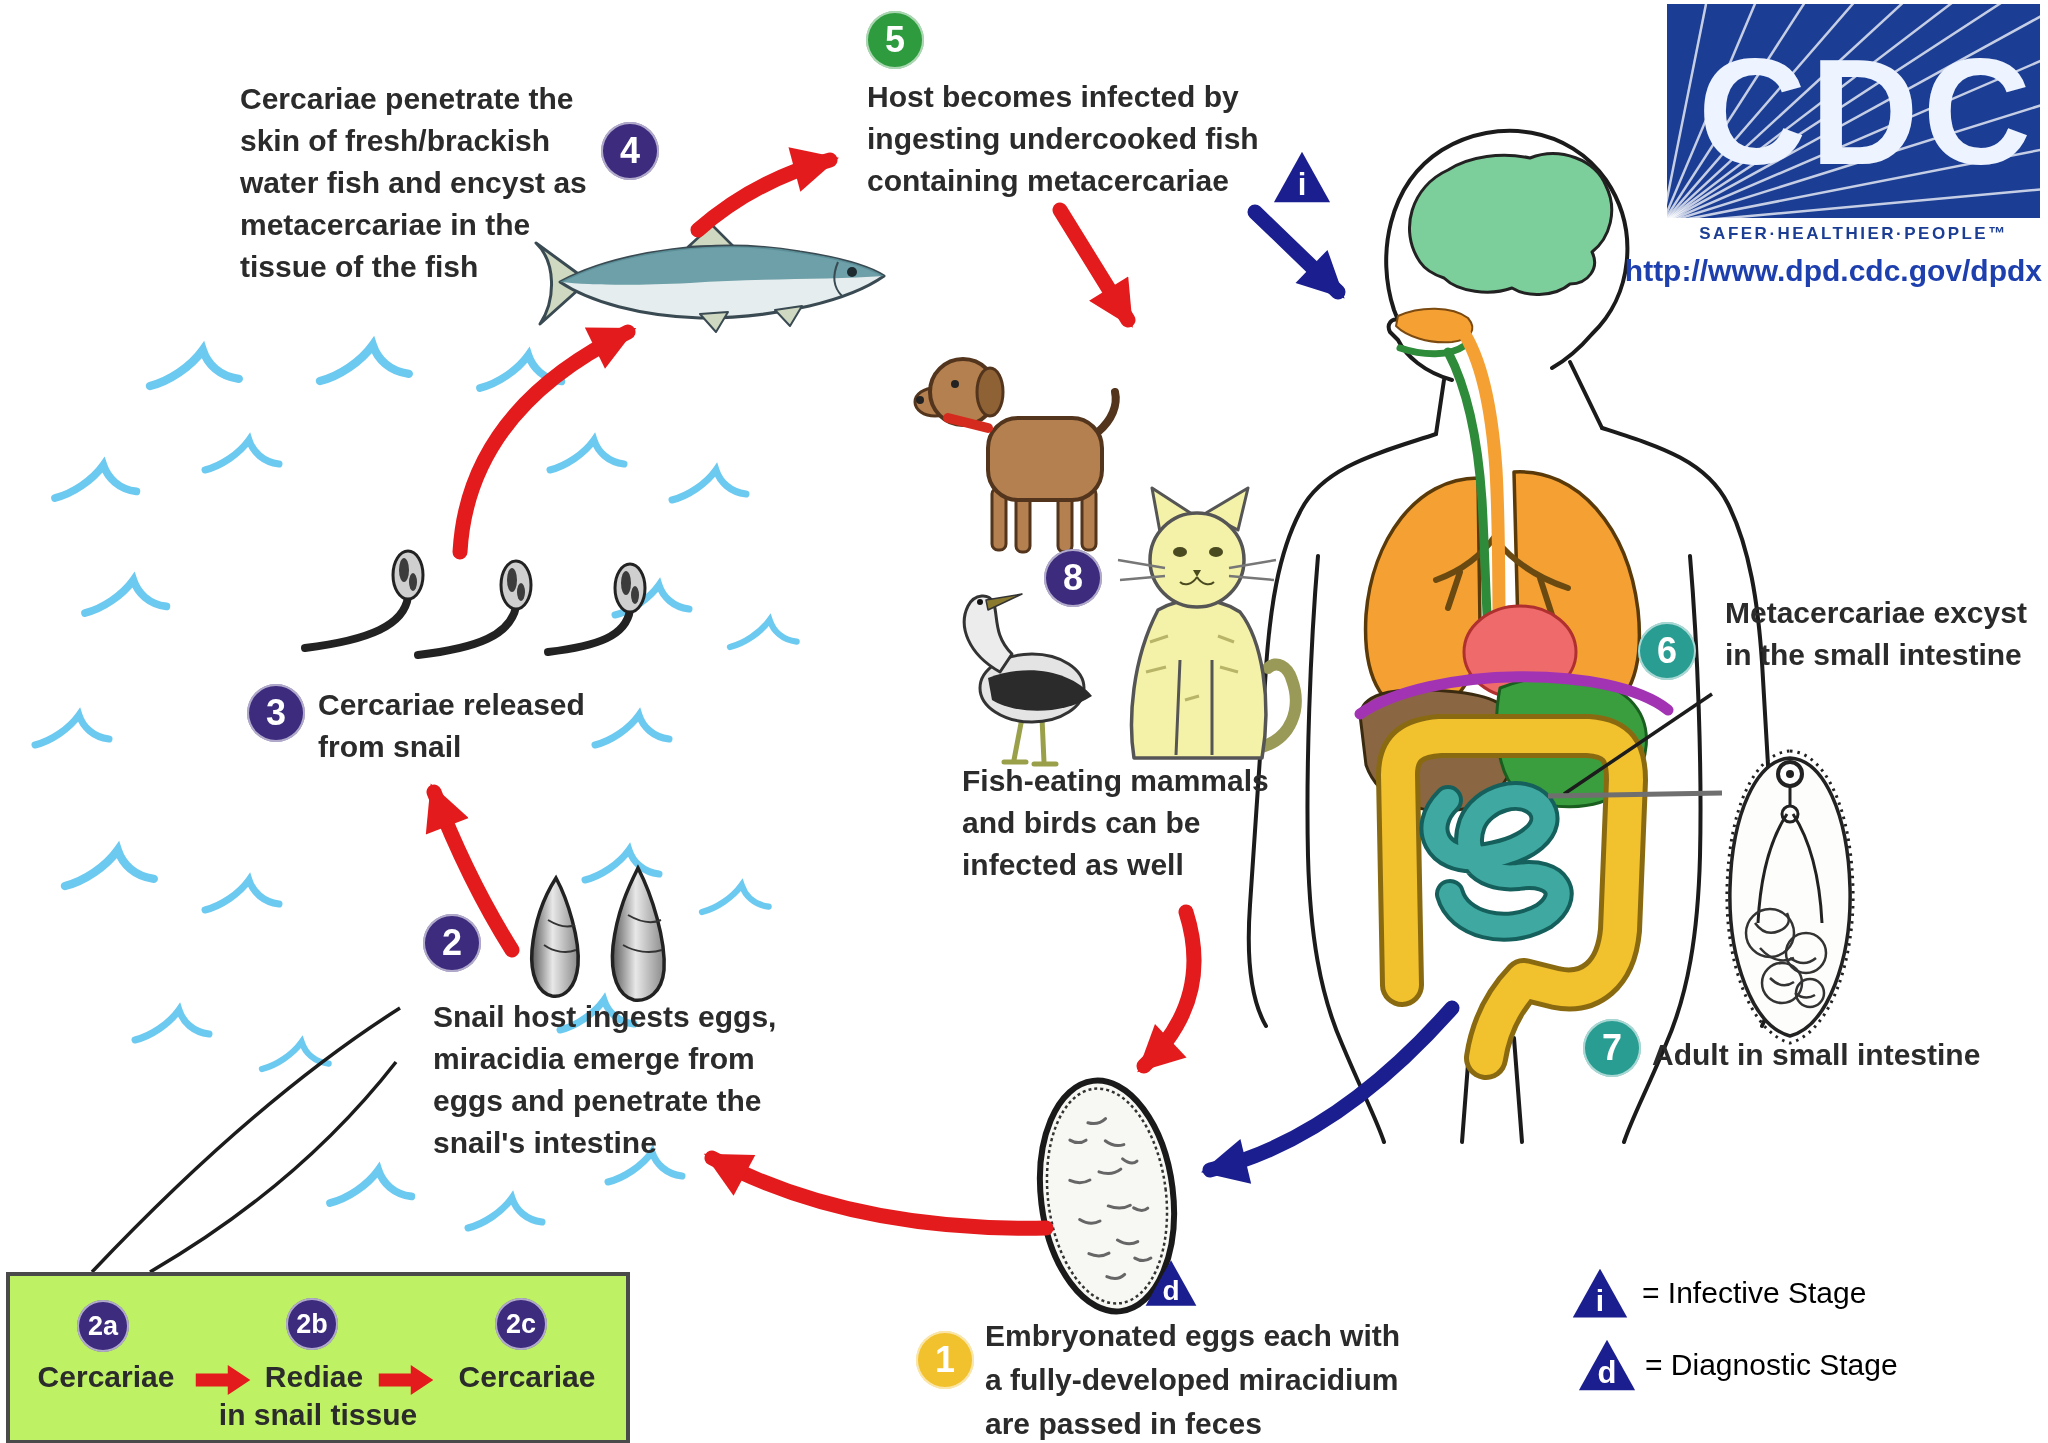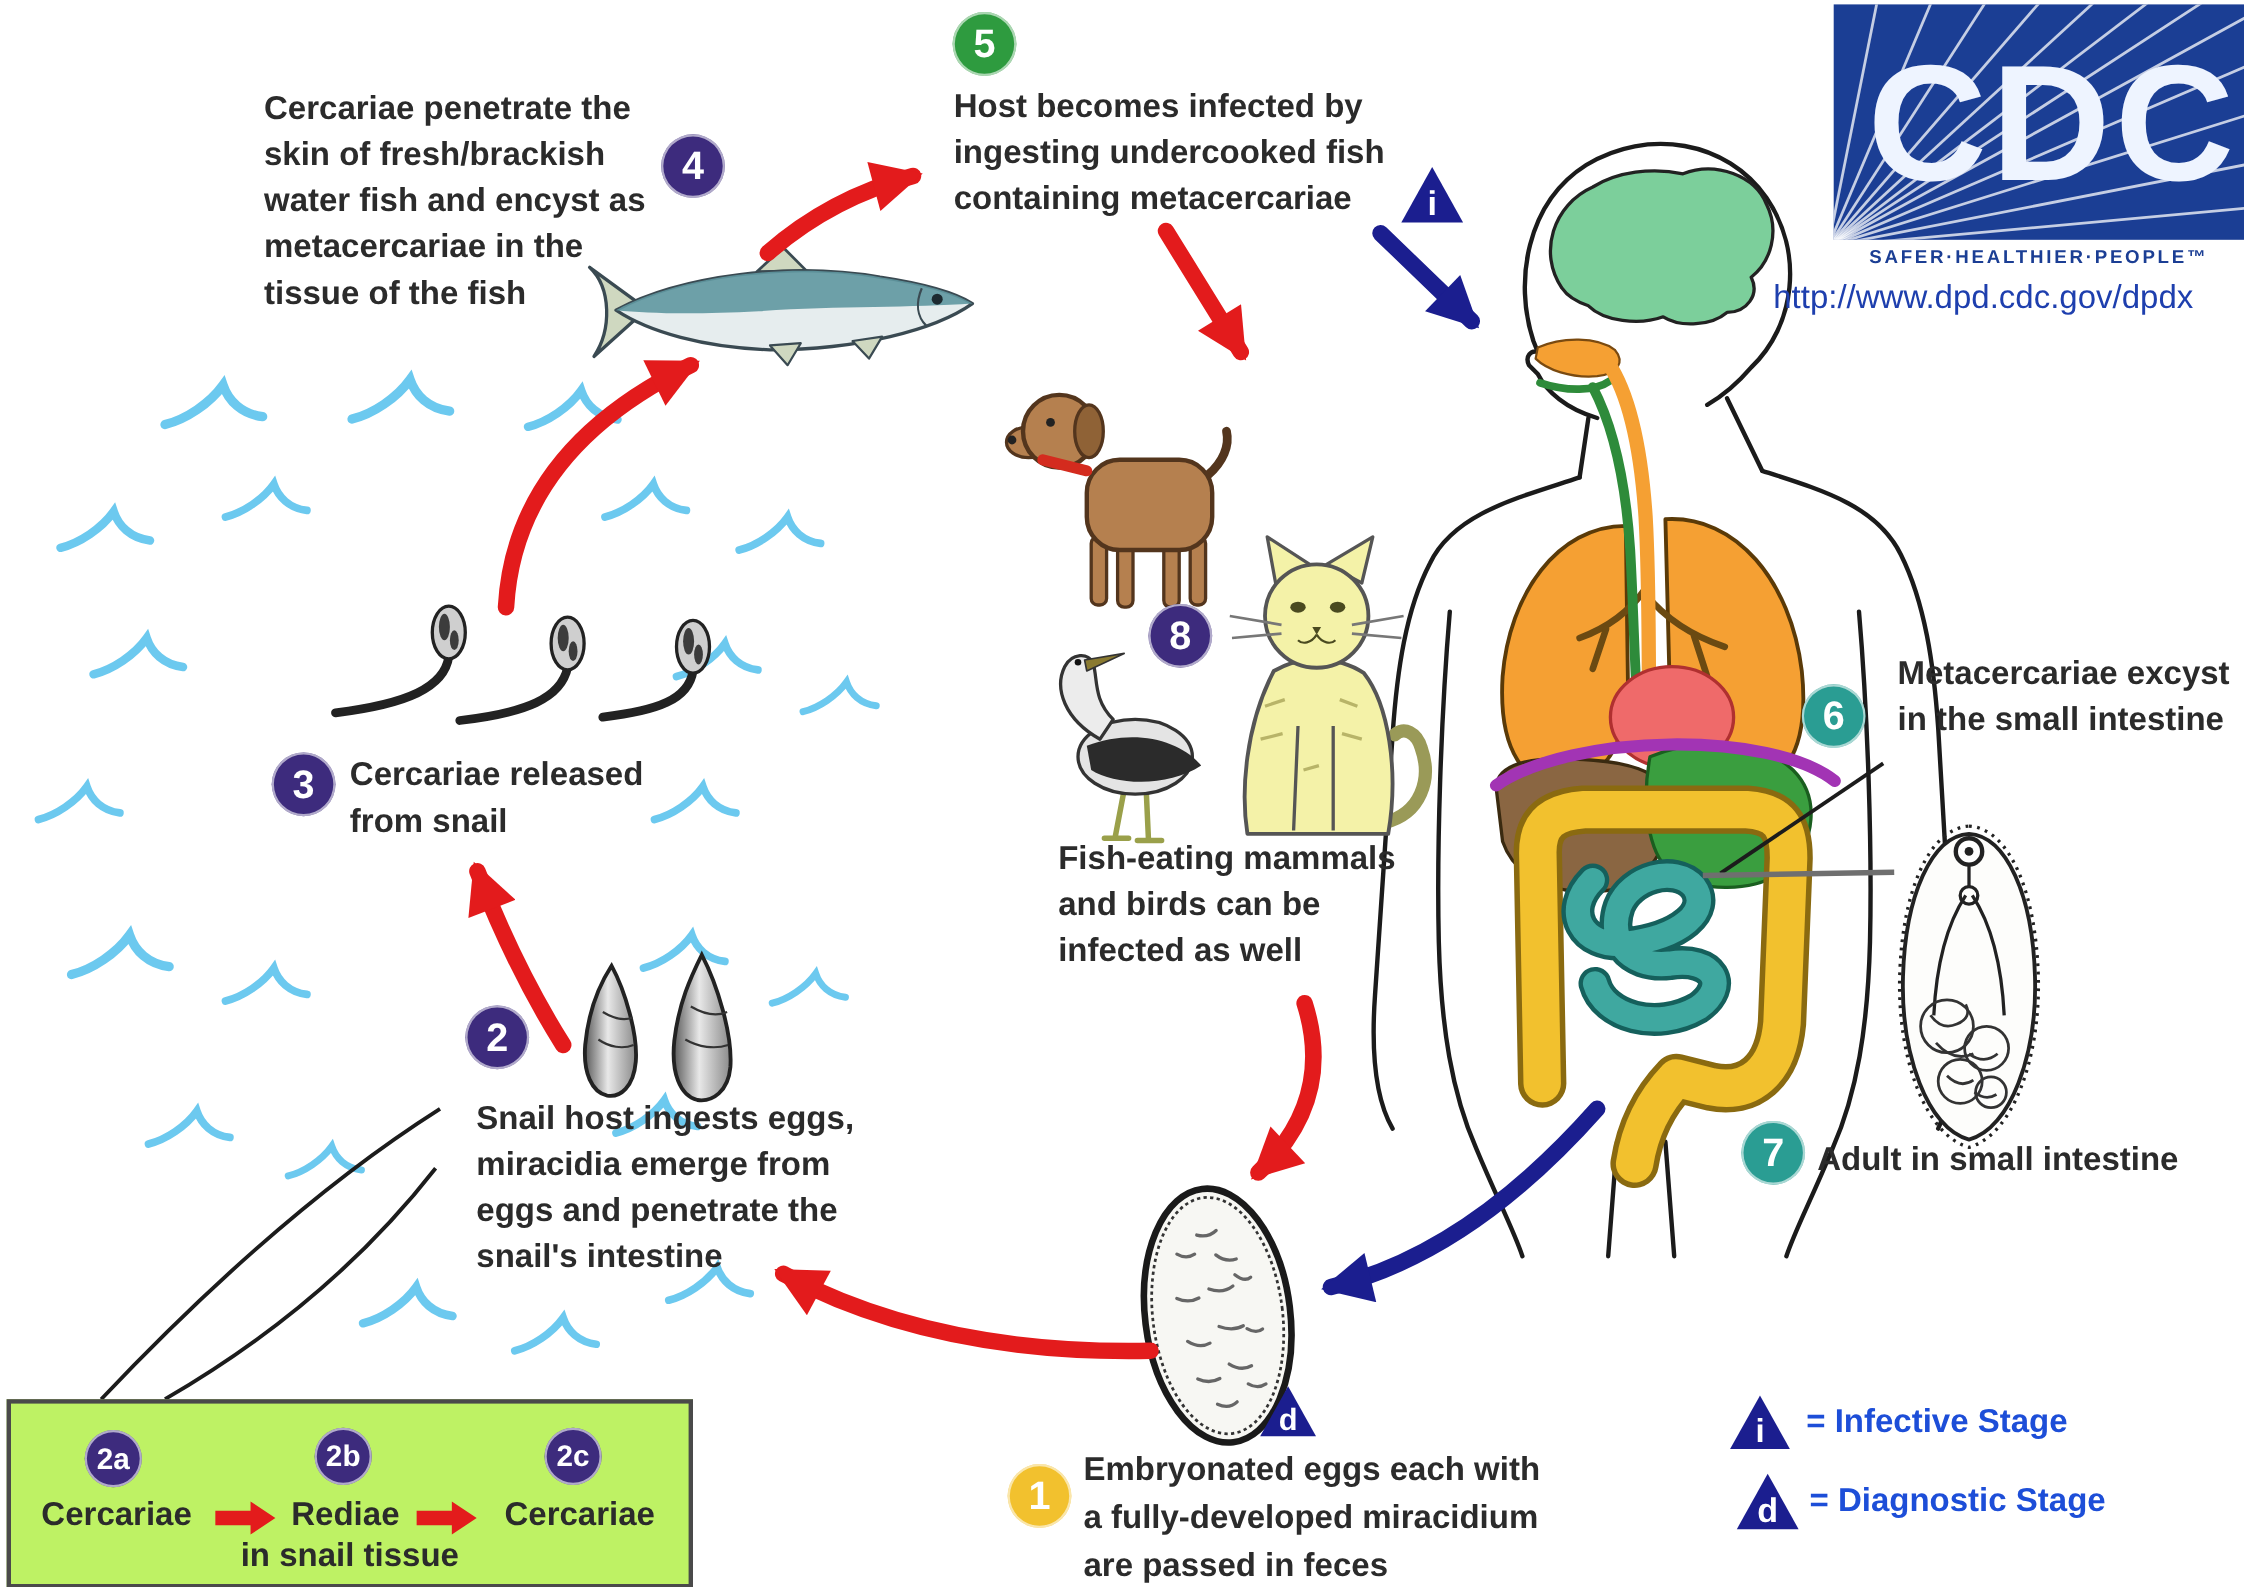--- a/index.html
+++ b/index.html
@@ -12,26 +12,26 @@
          box-shadow:0 0 0 2px rgba(255,255,255,.6) inset;}
   .badge.lg{width:58px;height:58px;font-size:36px;}
   .badge.sm{width:52px;height:52px;font-size:27px;}
   .purple{background:#3d2b7d;}
   .green{background:#2e9b3f;}
   .teal{background:#2a9d93;}
   .yellow{background:#f2c12e;}
   .snailbox{border:4px solid #4a4a4a;background:#bef264;}
   .boxlabel{font-weight:bold;font-size:30px;color:#2b2b2b;white-space:pre;}
   .tri text{fill:#fff;font-weight:bold;font-size:32px;font-family:"Liberation Sans",sans-serif;}
-  .legendlabel{font-weight:bold;font-size:30px;color:#1d4ed8;white-space:pre;}
+  .legendlabel{font-weight:normal;font-size:30px;color:#000000;white-space:pre;}
   .cdcbox{background:#1b3e94;}
   .cdcletters{position:absolute;left:0;top:8px;width:100%;text-align:center;color:#eef4ff;
               font-family:Liberation Sans, sans-serif;font-weight:bold;font-size:150px;line-height:200px;letter-spacing:4px;padding-left:13px;}
   .tagline{font-weight:bold;font-size:17px;letter-spacing:2.5px;color:#1b3e94;text-align:center;white-space:pre;}
-  .cdcurl{font-weight:normal;font-size:30px;color:#1e3fae;text-align:left;white-space:pre;}
+  .cdcurl{font-weight:bold;font-size:30px;color:#1e3fae;text-align:right;white-space:pre;}
 </style>
 </head>
 <body>
 
 <div id="canvas">
 
   <svg class="layer" width="2048" height="1443" viewBox="0 0 2048 1443">
     <defs>
       <path id="wv" d="M0,30 C16,26 34,14 44,0 C48,12 58,22 74,24" fill="none" stroke="#6cc9ef" stroke-width="7" stroke-linecap="round"></path>
       <marker id="redhead" viewBox="0 0 10 10" refX="8" refY="5" markerWidth="54" markerHeight="46" orient="auto" markerUnits="userSpaceOnUse">

